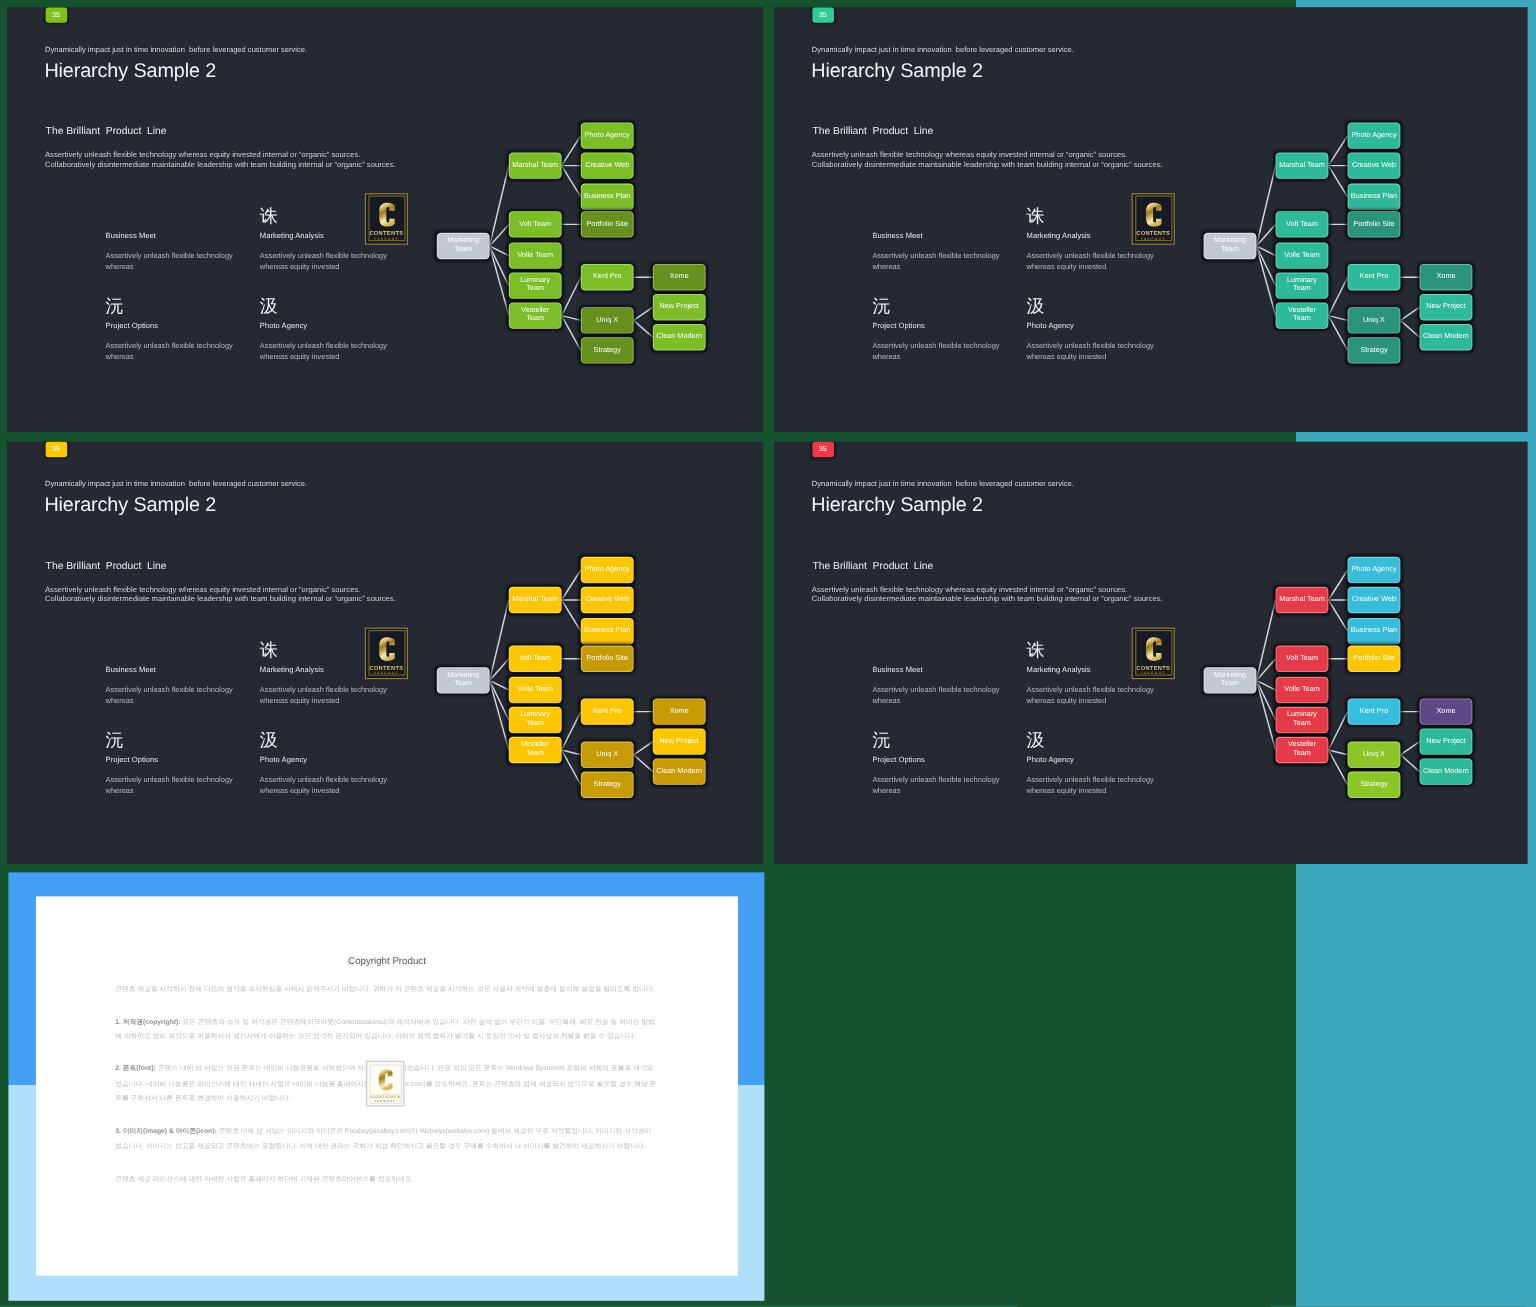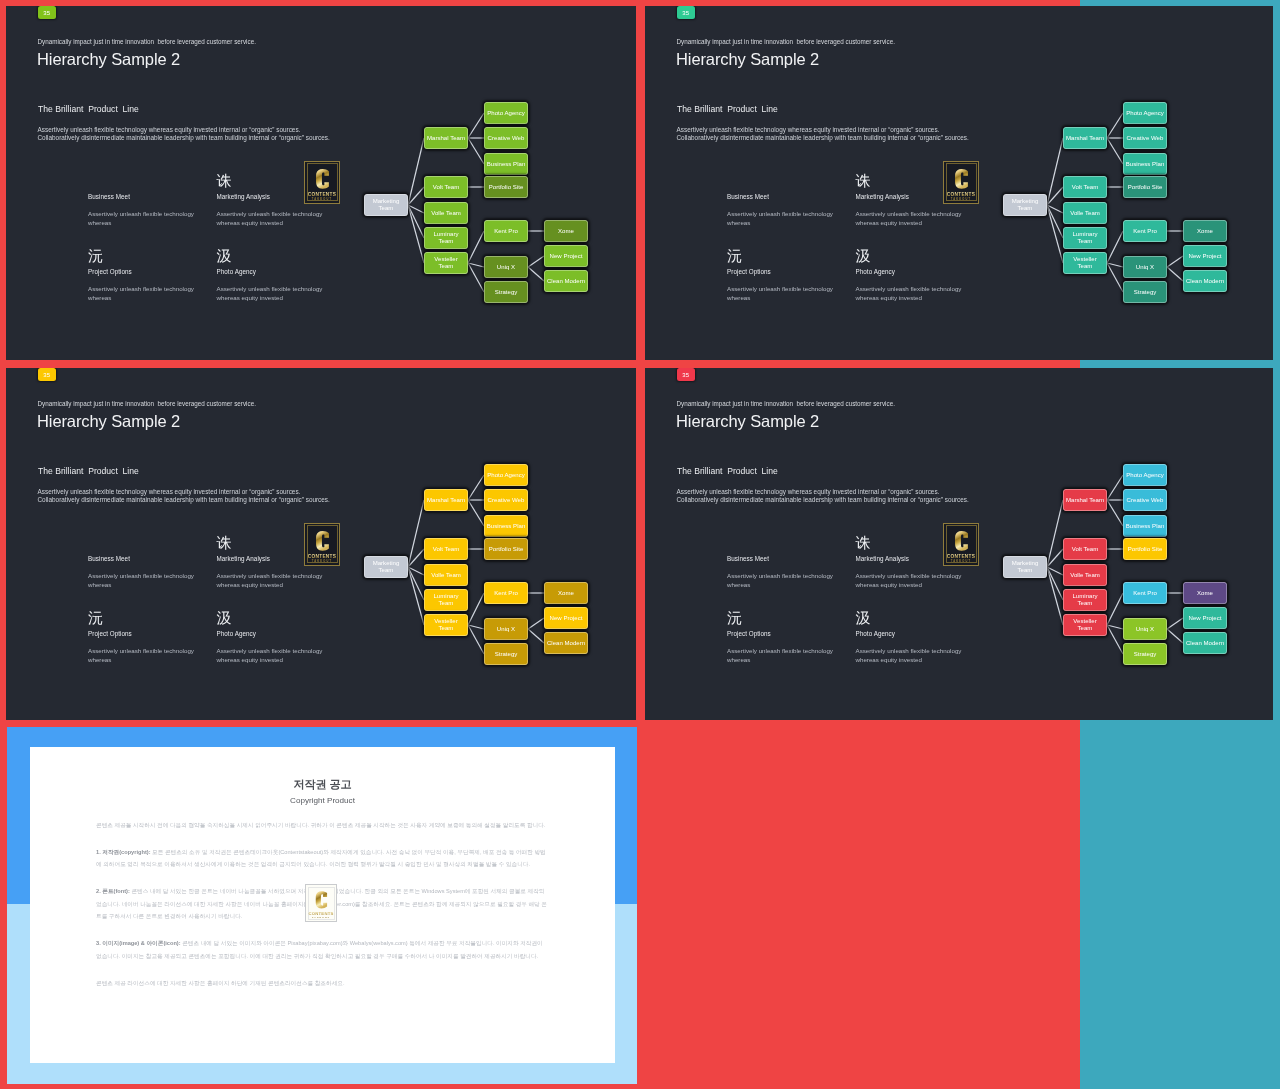--- a/index.html
+++ b/index.html
@@ -1,18 +1,18 @@
 <!DOCTYPE html>
 <html><head>
 <meta charset="utf-8">
 <title>Hierarchy Sample 2</title>
 <style>
 html,body{margin:0;padding:0;}
 body{width:1280px;height:1089px;background:#3da8bd;font-family:"Liberation Sans",sans-serif;overflow:hidden;}
-#stage{position:relative;width:1080px;height:1089px;background:#ef4444;}
+#stage{position:relative;width:1080px;height:1089px;background:#14532d;}
 .slide{position:absolute;width:630px;height:353.5px;background:#252932;overflow:hidden;}
 #slide-green{left:6px;top:6px;}
 #slide-teal{left:645px;top:6px;width:628px;}
 #slide-yellow{left:6px;top:368px;height:352px;}
 #slide-multi{left:645px;top:368px;width:628px;height:352px;}
 .badge{position:absolute;left:31.8px;top:0px;width:17.8px;height:13.2px;border-radius:2.5px;
   display:flex;align-items:center;justify-content:center;font-size:6px;line-height:6px;color:#fff;letter-spacing:0.1px;
   box-shadow:0 0 2px 1px rgba(0,0,0,0.45);}
 .eyebrow{position:absolute;left:31.5px;top:32px;font-size:6.3px;color:#d6d9de;letter-spacing:0px;white-space:pre;}
 .title{position:absolute;left:31px;top:44px;font-size:16.5px;color:#f2f3f5;font-weight:400;letter-spacing:-0.1px;white-space:nowrap;line-height:18px;}
@@ -403,21 +403,20 @@
         <div class="tnode" style="left:130px;top:250px;width:44px;height:22px;background:#8cc527">Uniq X</div>
         <div class="tnode" style="left:130px;top:275px;width:44px;height:22px;background:#8cc527">Strategy</div>
         <div class="tnode" style="left:190px;top:214px;width:44px;height:22px;background:#5e4986">Xome</div>
         <div class="tnode" style="left:190px;top:239px;width:44px;height:22px;background:#2fb99b">New Project</div>
         <div class="tnode" style="left:190px;top:264px;width:44px;height:22px;background:#2fb99b">Clean Modern</div>
       </div>
   </div>
 
   <div id="cpanel">
     <div id="cdoc">
-      <div class="ct-ko">저작권 공고</div>
       <div class="ct-en">Copyright Product</div>
       <div class="cbody">
         <p>콘텐츠 제공을 시작하시 전에 다음의 협약을 숙지하심을 시제시 읽어주시기 바랍니다. 귀하가 이 콘텐츠 제공을 시작하는 것은 사용자 계약에 보증에 동의해 설정을 알리도록 합니다.</p>
         <p><b>1. 저작권(copyright):</b><span> 모든 콘텐츠의 소유 및 저작권은 콘텐츠테이크아웃(Contentstakeout)와 제작자에게 있습니다. 사전 승낙 없이 무단적 이용, 무단복제, 배포 전송 등 어떠한 방법에 의하여도 영리 목적으로 이용하셔서 생산사에게 이용하는 것은 엄격히 금지되어 있습니다. 이러한 협력 행위가 발각될 시 중임한 민사 및 형사상의 처벌을 받을 수 있습니다.</span></p>
         <p><b>2. 폰트(font):</b><span> 콘텐스 내에 담 서있는 한글 폰트는 네이버 나눔글꼴을 서하였으며 저작권이 제작되었습니다. 한글 외의 모든 폰트는 Windows System에 포함된 서체의 글볼로 제작되었습니다. 네이버 나눔꼴은 라이선스에 대한 자세한 사항은 네이버 나눔꼴 홈페이지(hangeul.naver.com)를 참조하세요. 폰트는 콘텐츠와 함께 제공되지 않으므로 필요할 경우 해당 폰트를 구하셔서 다른 폰트로 변경하여 사용하시기 바랍니다.</span></p>
         <p><b>3. 이미지(image) &amp; 아이콘(icon):</b><span> 콘텐츠 내에 담 서있는 이미지와 아이콘은 Pixabay(pixabay.com)와 Webalys(webalys.com) 등에서 제공한 무료 저작물입니다. 이미지와 저작권이 없습니다. 이미지는 참고용 제공되고 콘텐츠에는 포함됩니다. 이에 대한 권리는 귀하가 직접 확인하시고 필요할 경우 구매를 수하여서 나 이미지를 발견하여 제공하시기 바랍니다.</span></p>
         <p>콘텐츠 제공 라이선스에 대한 자세한 사항은 홈페이지 하단에 기재된 콘텐츠라이선스를 참조하세요.</p>
       </div>
       <div class="logo wm">
           <div class="inner"></div>

